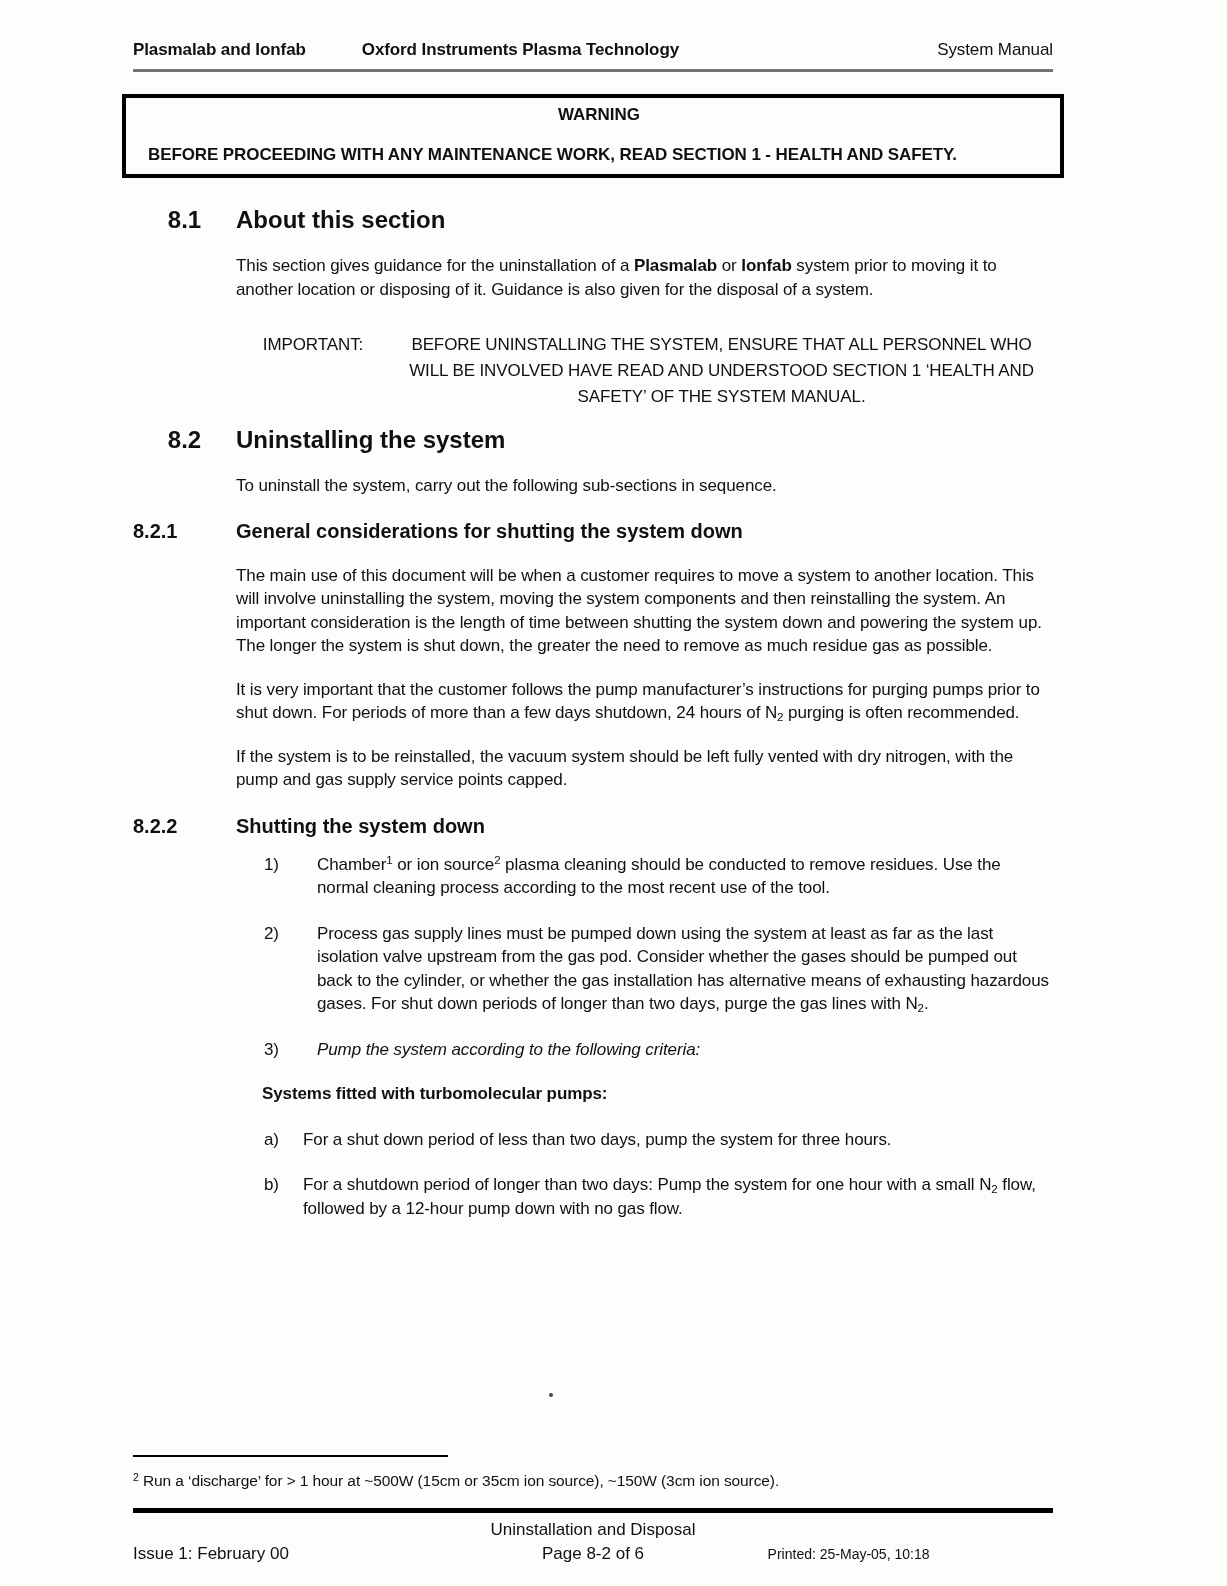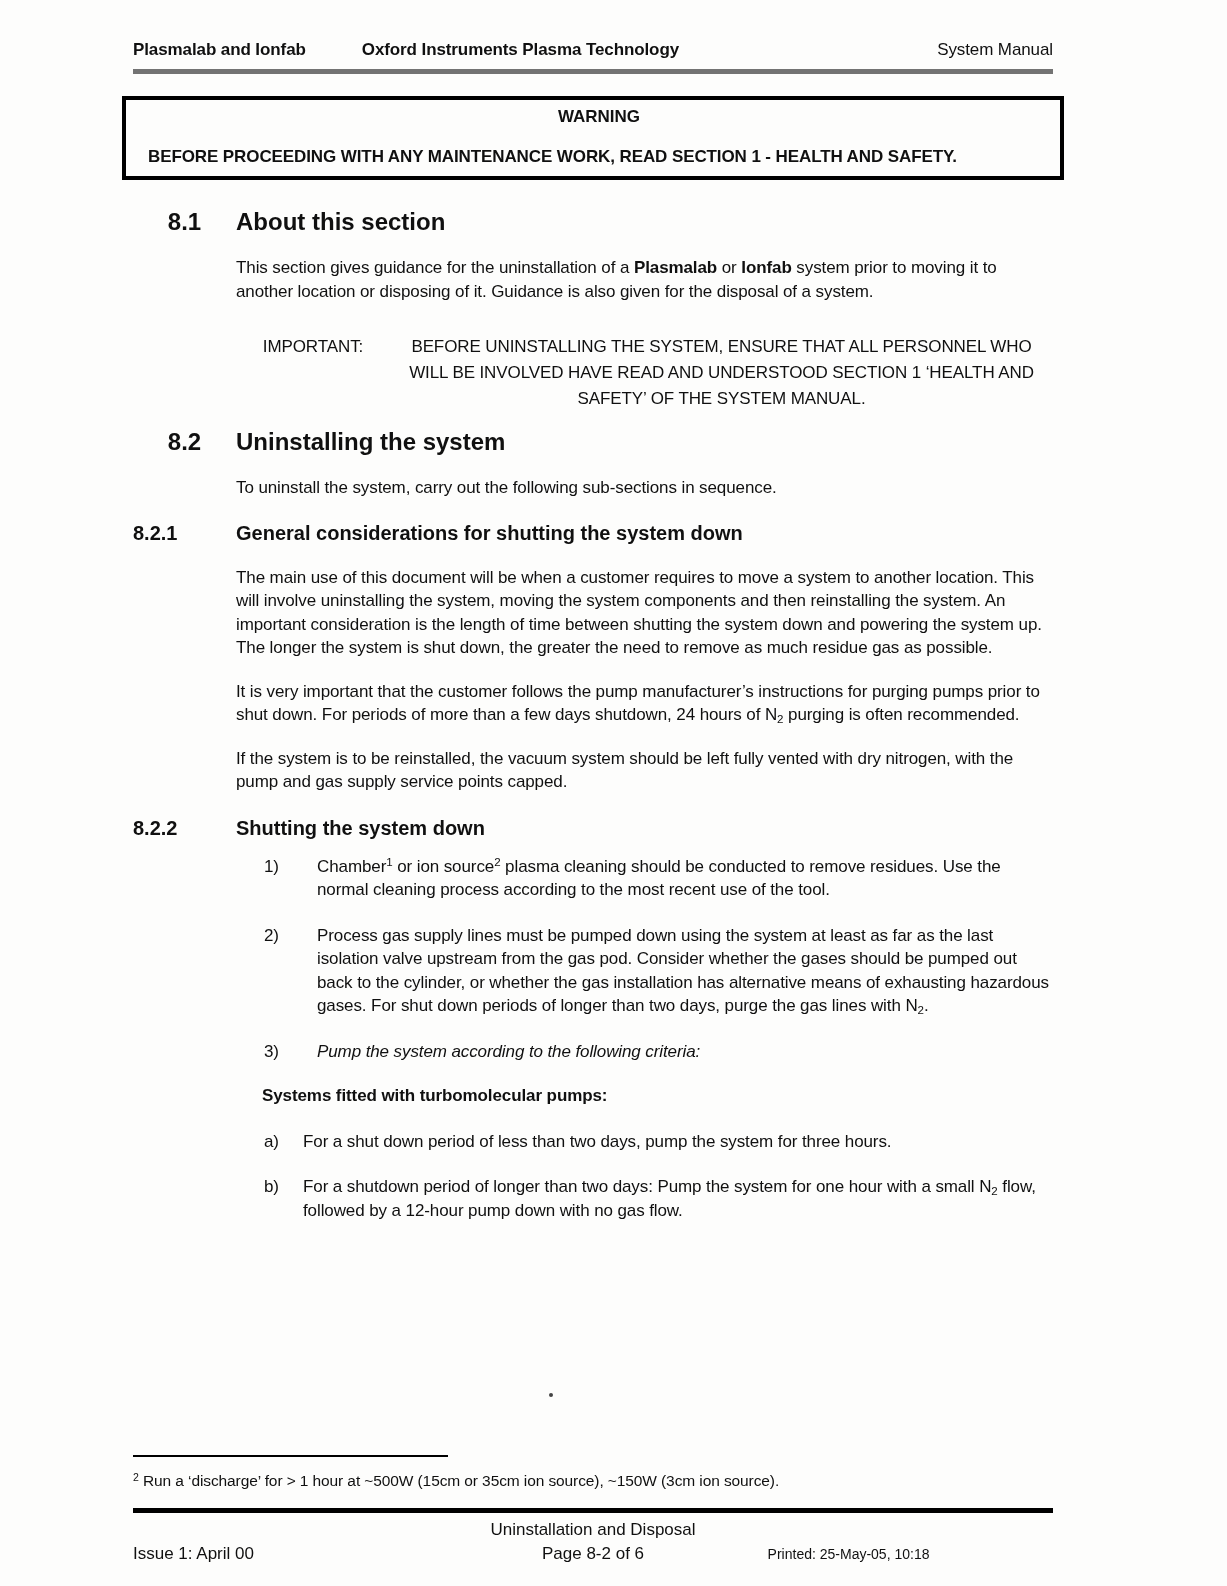--- a/index.html
+++ b/index.html
@@ -16,21 +16,21 @@
     flex-direction: column;
     overflow: hidden;
   }
 
   
   .pg-header {
     display: flex;
     align-items: baseline;
     font-size: 17px;
     font-weight: 700;
-    border-bottom: 5px solid #737373;
+    border-bottom: 3px solid #737373;
     padding-bottom: 9px;
     letter-spacing: -0.1px;
   }
   .h-center { margin-left: 56px; }
   .h-right  { margin-left: auto; font-weight: 400; }
 
   
   .warning-box {
     margin: 22px -11px 0 -11px;
     border: 4px solid #000;
@@ -184,20 +184,20 @@
   <div class="artifact-dot"></div>
 
   <div class="bottom-group">
     <div class="fn-rule"></div>
     <p class="footnote"><sup>2</sup><span> Run a ‘discharge’ for &gt; 1 hour at ~500W (15cm or 35cm ion source), ~150W (3cm ion source).</span></p>
 
     <footer class="pg-footer">
       <div class="f-rule"></div>
       <div class="f-title">Uninstallation and Disposal</div>
       <div class="f-row">
-        <span class="f-issue">Issue 1: April 00</span>
+        <span class="f-issue">Issue 1: February 00</span>
         <span class="f-page">Page 8-2 of 6</span>
         <span class="f-printed">Printed: 25-May-05, 10:18</span>
       </div>
     </footer>
   </div>
 
 </div>
 
 </body></html>

